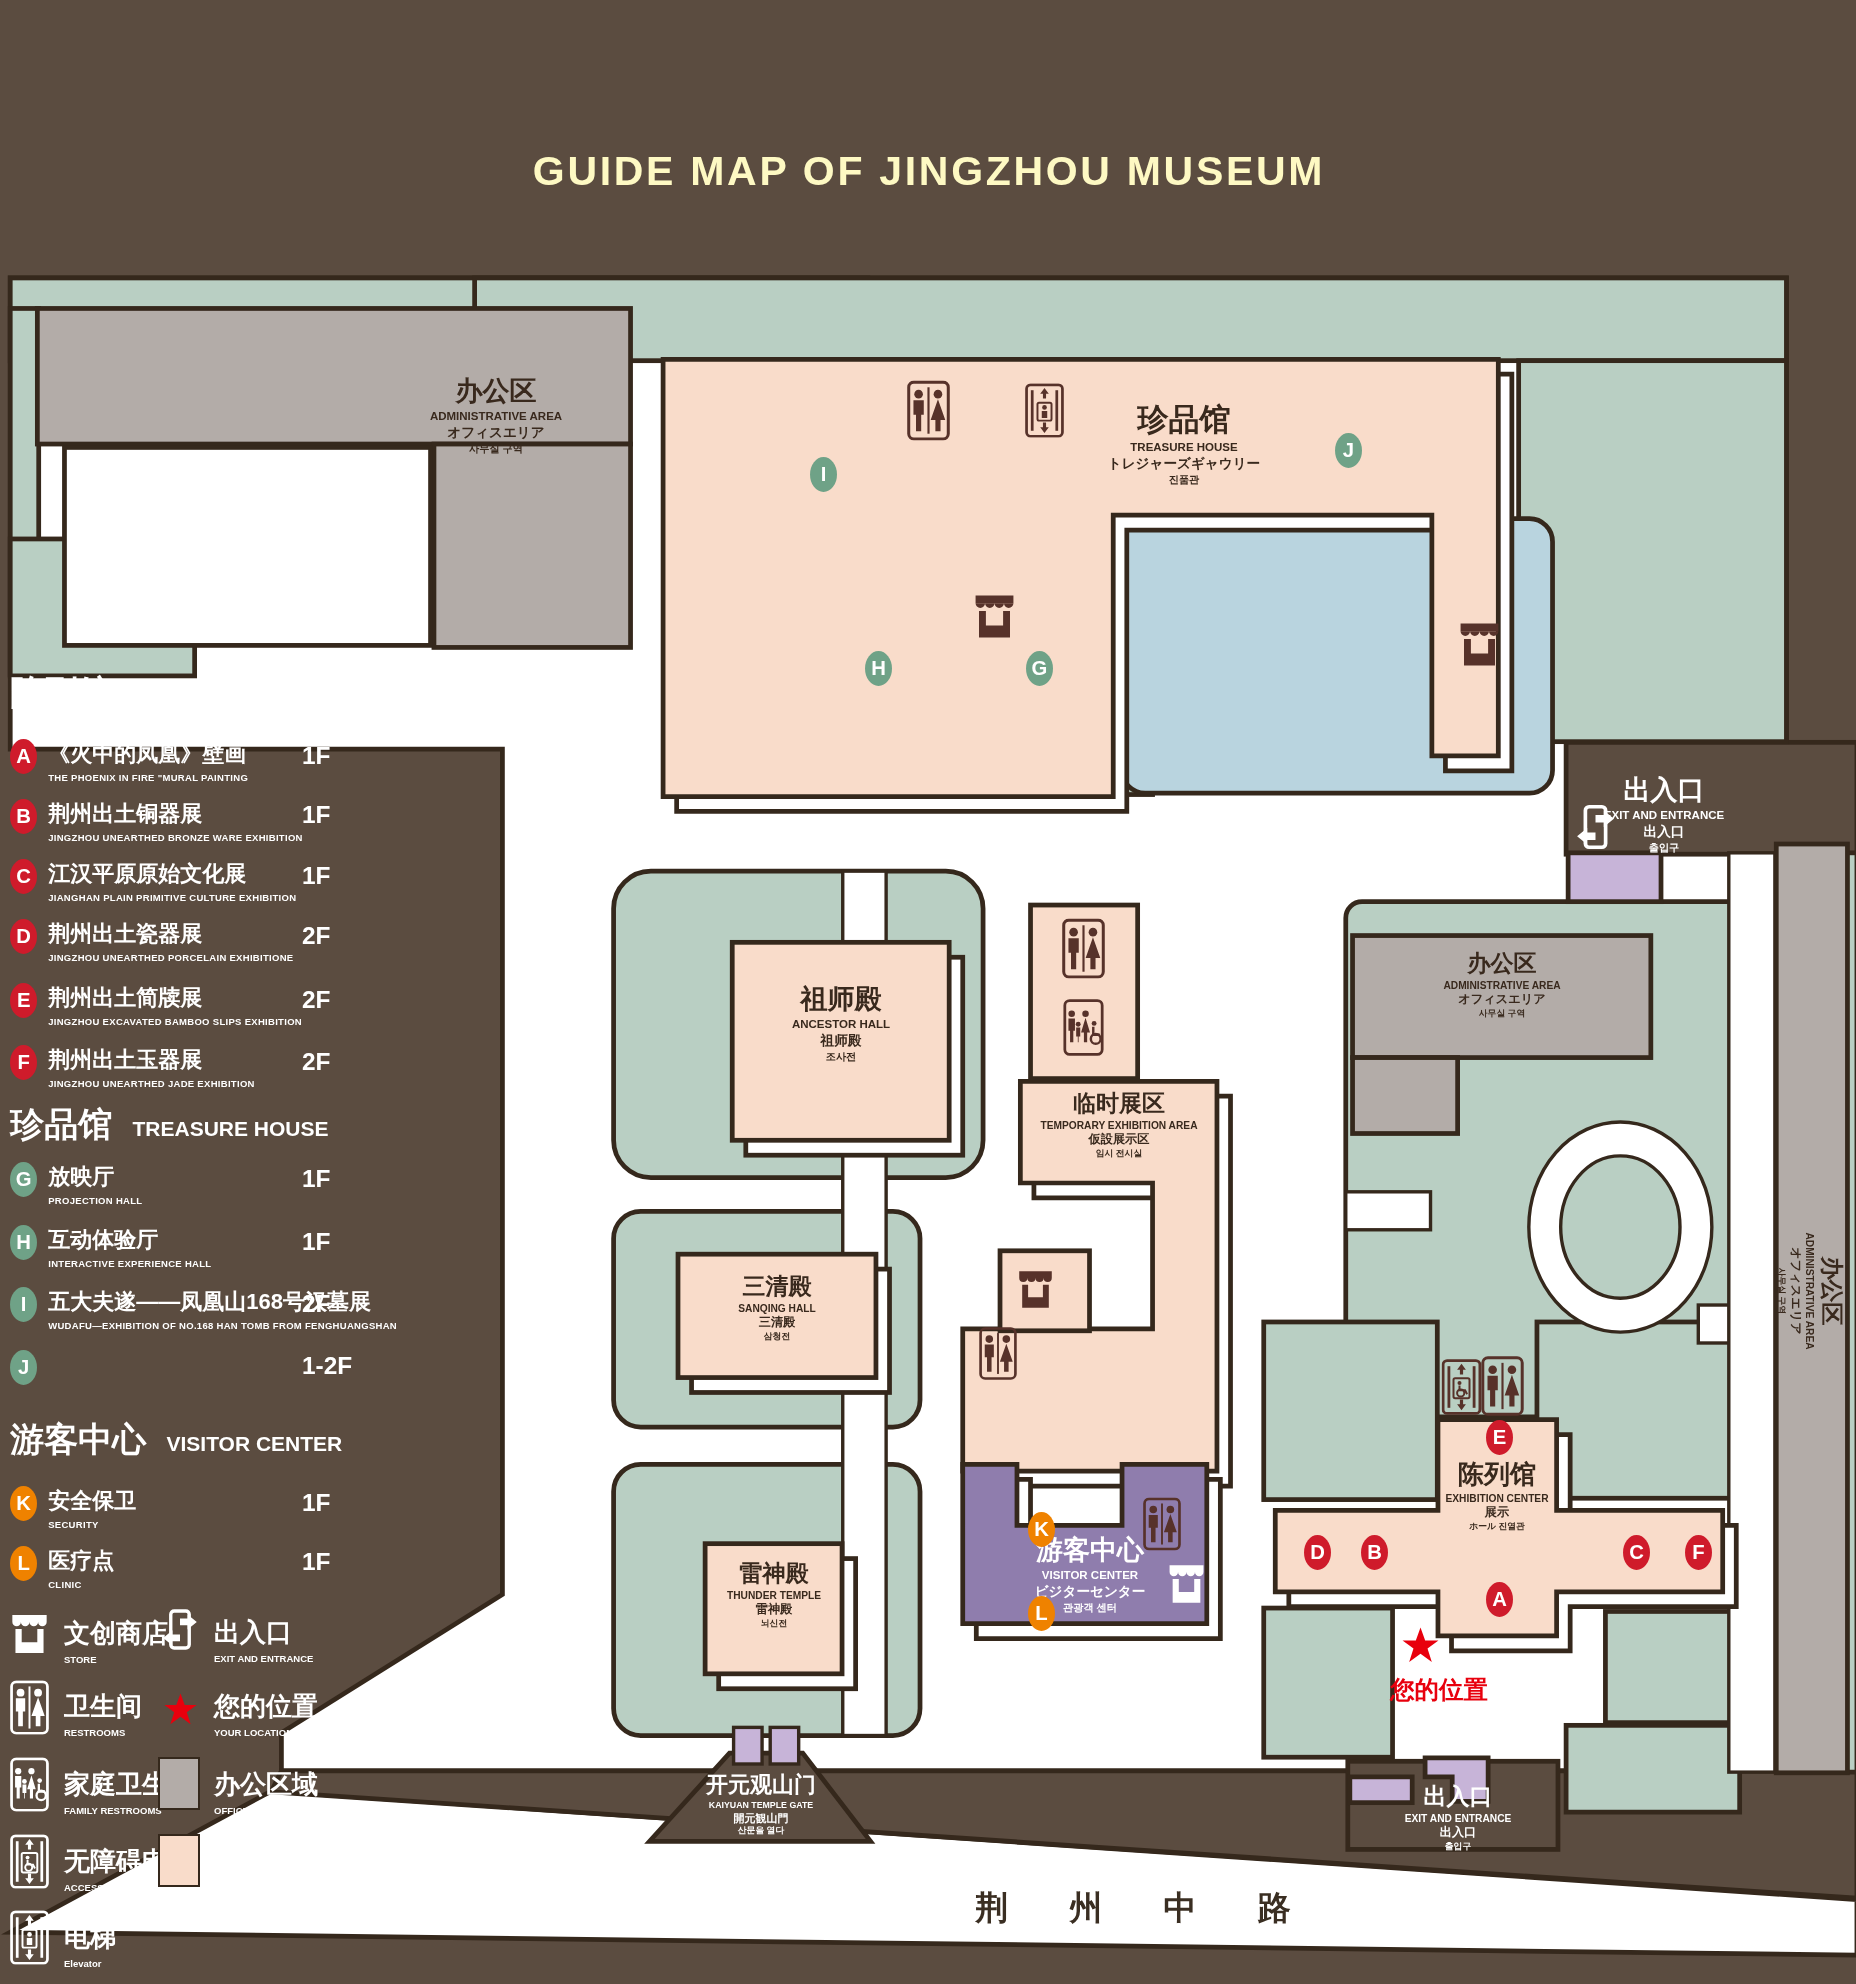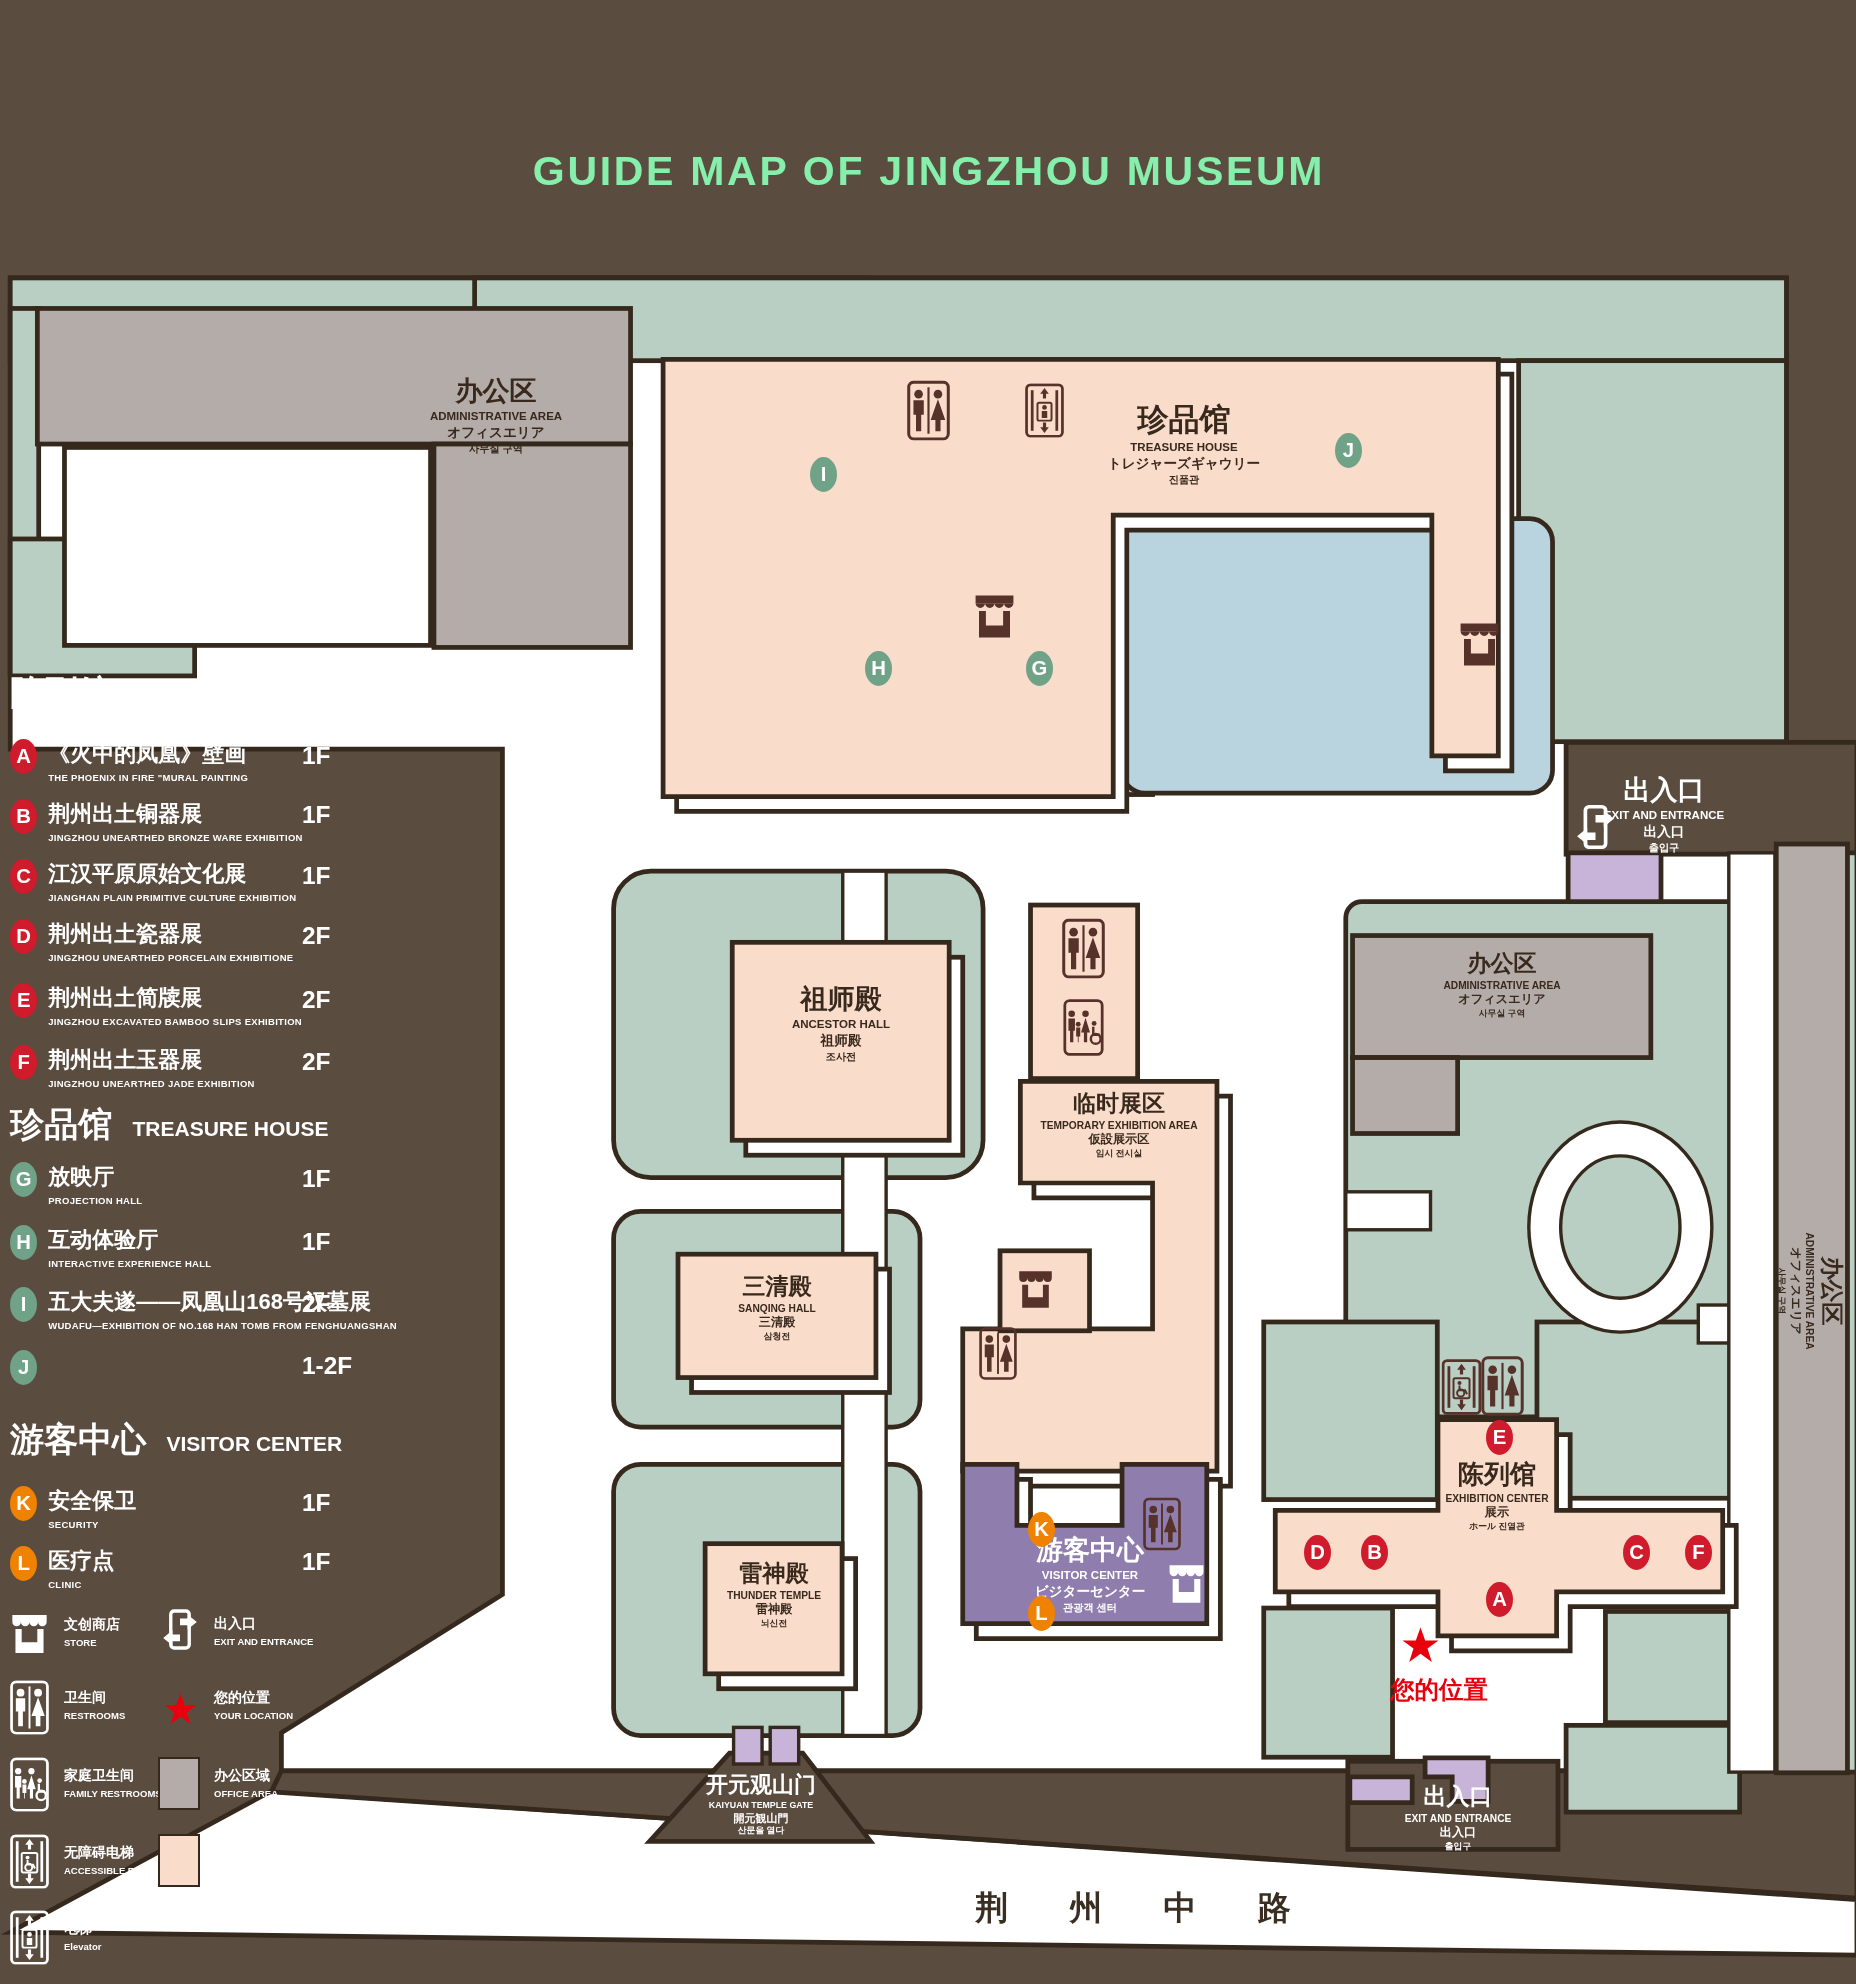--- a/index.html
+++ b/index.html
@@ -6,38 +6,38 @@
   body{width:1857px;height:1985px;background:#5b4c40;position:relative;overflow:hidden;
        font-family:"Liberation Sans","DejaVu Sans",sans-serif;}
   #canvas{position:absolute;inset:0;}
   svg.mapsvg{position:absolute;left:0;top:0;}
   .shape{stroke:#35281c;stroke-width:7;}
   .thin{stroke-width:5;}
   
   .title{position:absolute;left:929px;top:5.4px;transform:translateX(-50%);
          color:#fff;font-size:102px;font-weight:900;letter-spacing:9.5px;white-space:nowrap;}
   .subtitle{position:absolute;left:929px;top:148px;transform:translateX(-50%);
-         color:#86efac;font-size:41px;font-weight:700;letter-spacing:2.7px;white-space:nowrap;}
+         color:#fef9c3;font-size:41px;font-weight:700;letter-spacing:2.7px;white-space:nowrap;}
   
   .lg-sec{position:absolute;left:10.2px;color:#fff;display:flex;align-items:baseline;gap:20.3px;white-space:nowrap;}
   .lg-sec .zh{font-size:34px;font-weight:900;}
   .lg-sec .en{font-size:21px;font-weight:800;}
   .lg-item{position:absolute;left:10.2px;display:flex;gap:11px;color:#fff;white-space:nowrap;}
   .lg-txt .t{font-size:22px;font-weight:700;}
   .lg-txt .s{font-size:9.5px;font-weight:600;letter-spacing:0.3px;margin-top:2.7px;}
   .lg-floor{position:absolute;left:302px;color:#fff;font-size:24.4px;font-weight:600;}
   .marker{width:27px;height:35px;border-radius:50%;flex:0 0 auto;
           display:flex;align-items:center;justify-content:center;
           color:#fff;font-weight:800;font-size:20.3px;}
   .mk{position:absolute;width:27px;height:35px;border-radius:50%;
       display:flex;align-items:center;justify-content:center;
       color:#fff;font-weight:800;font-size:20.3px;}
   .red{background:#cf1b2b;} .green{background:#6fa287;} .orange{background:#ef8200;}
   .lg-sym{position:absolute;display:flex;gap:17.6px;color:#fff;align-items:flex-start;white-space:nowrap;}
-  .lg-sym .t{font-size:14px;font-weight:700;}
+  .lg-sym .t{font-size:26px;font-weight:700;}
   .lg-sym .s{font-size:9.5px;font-weight:600;margin-top:2.7px;}
   .swatch{width:38px;height:49px;border:2.7px solid #35281c;flex:0 0 auto;}
   .sw-office{background:#b3aca8;} .sw-display{background:#f9dcca;}
   .icon{position:absolute;} .icon svg{display:block;width:100%;height:100%;}
   .white-ic{color:#fff;} .dark-ic{color:#57322a;}
   
   .lb{position:absolute;transform:translateX(-50%);text-align:center;color:#39291d;white-space:nowrap;line-height:1.3;}
   .lb .l1{font-size:27px;font-weight:800;}
   .lb .l2{font-size:11.5px;font-weight:800;}
   .lb .l3{font-size:13.6px;font-weight:600;}

